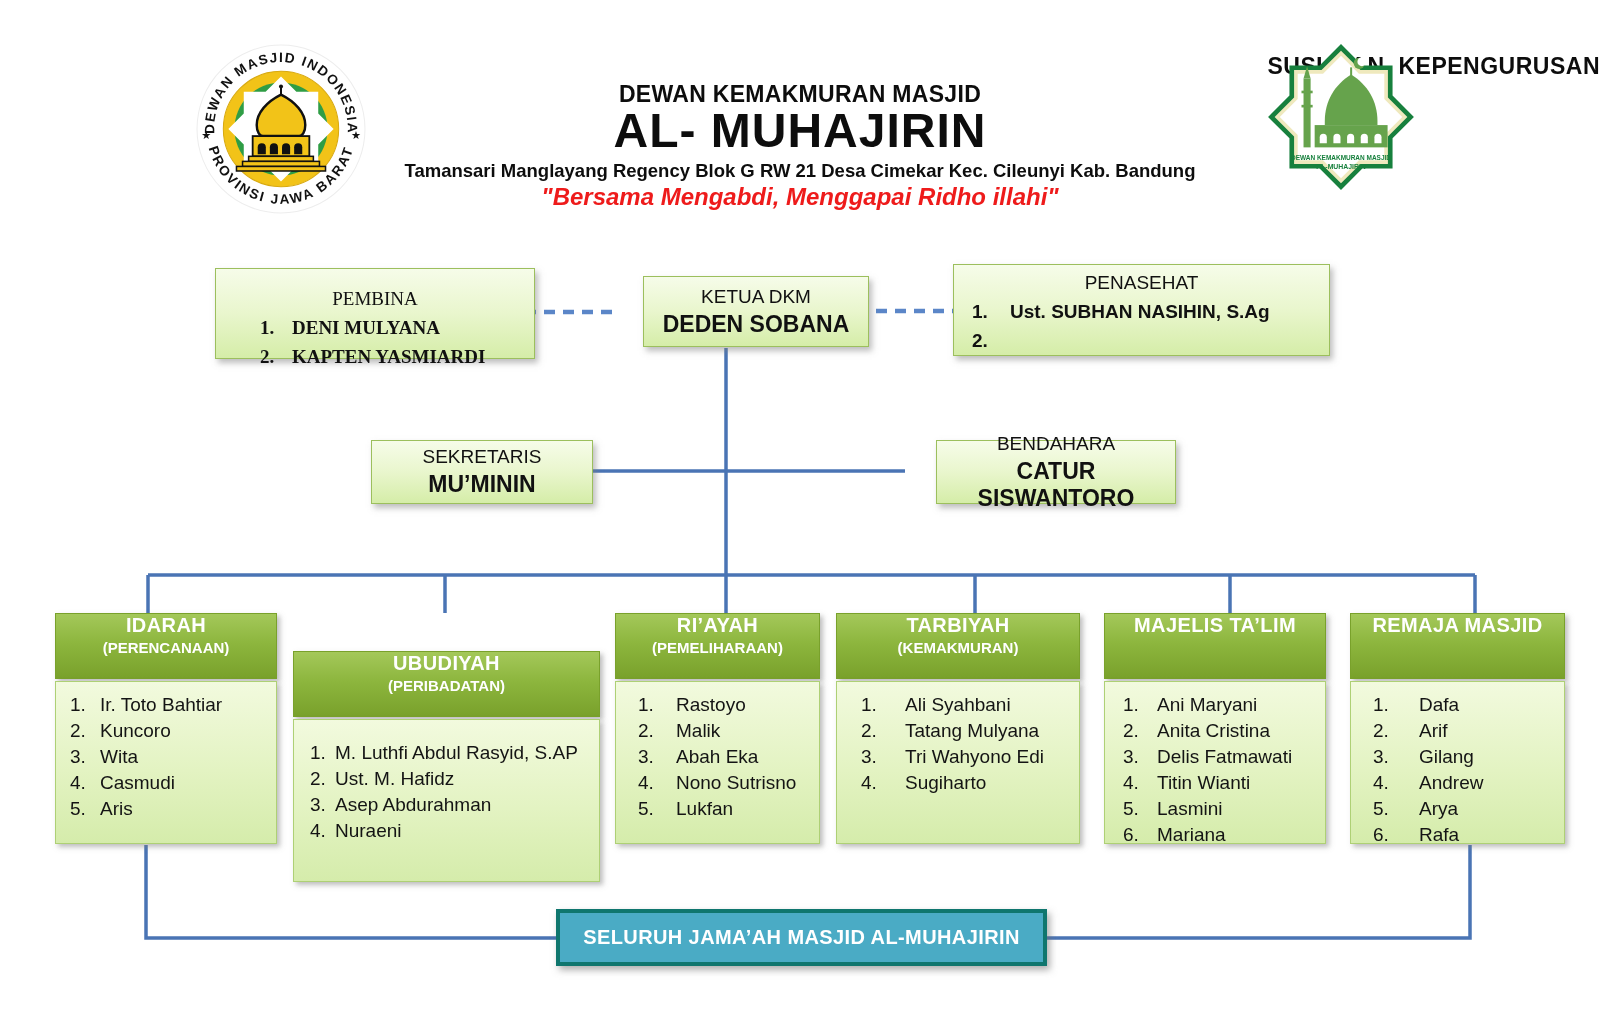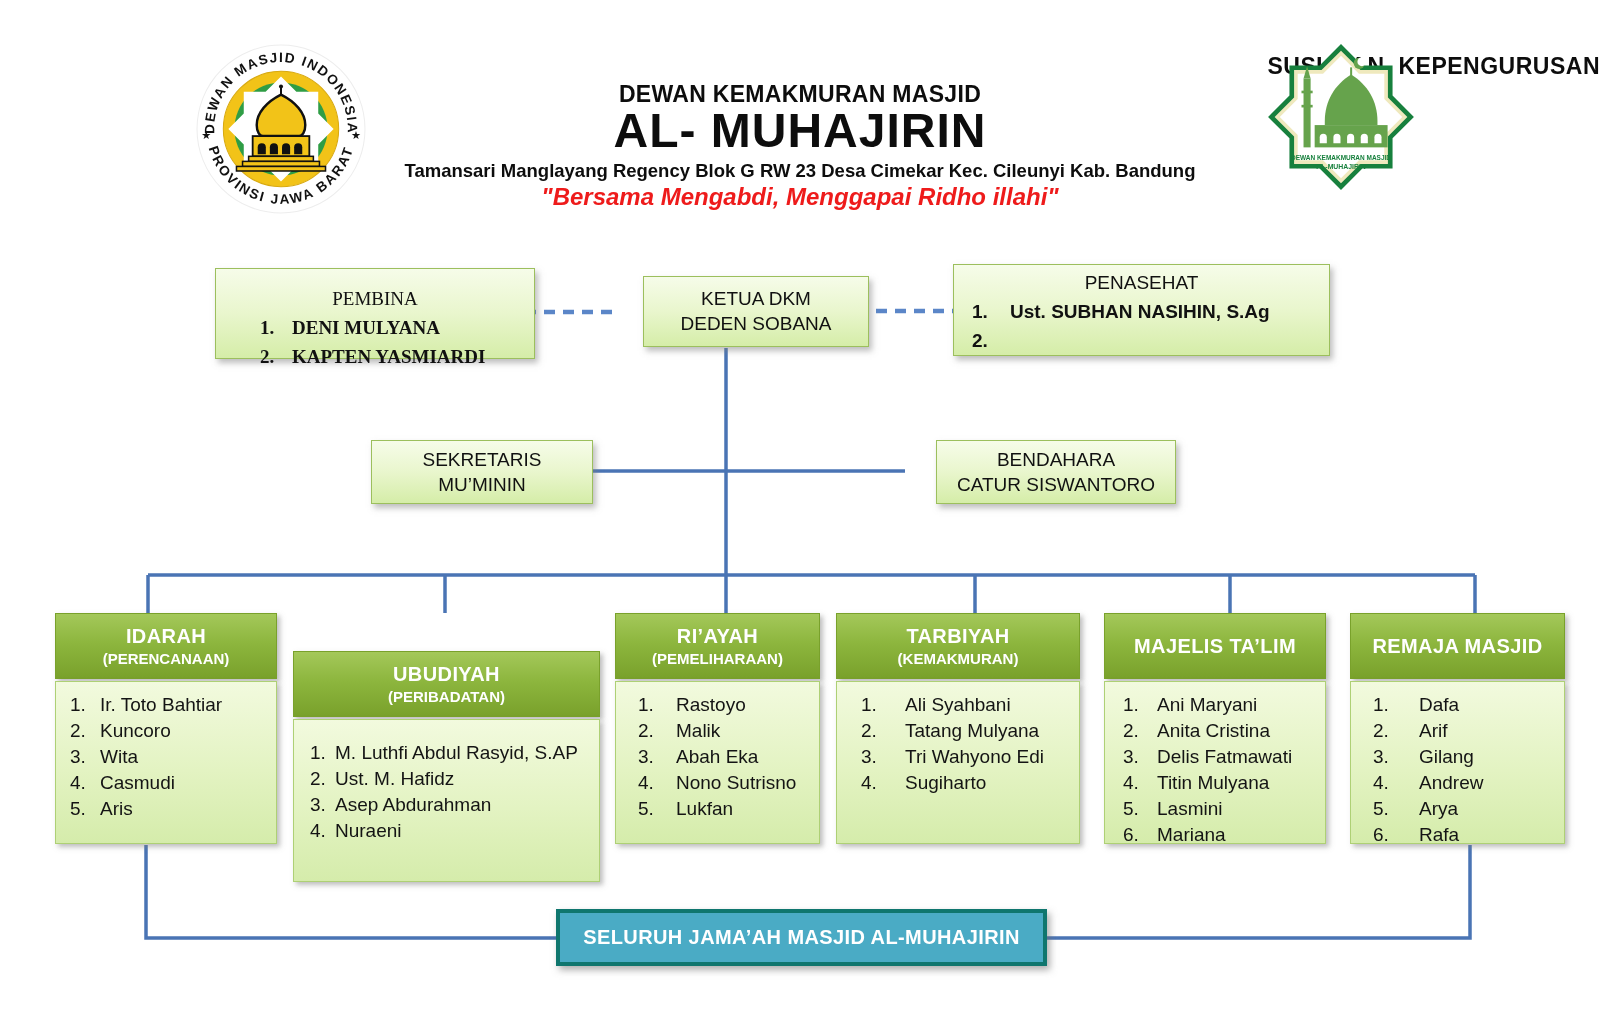--- a/index.html
+++ b/index.html
@@ -15,40 +15,40 @@
   #h-tag  {top:183px;font-size:24px;font-style:italic;color:#ee1b1b;}
 
   
   #lines{position:absolute;left:0;top:0;z-index:0;pointer-events:none;}
 
   
   .gbox{position:absolute;z-index:1;box-sizing:border-box;
         background:linear-gradient(180deg,#f6fce9 0%,#e9f6cd 50%,#d5eda8 100%);
         border:1.6px solid #9cbf5d;box-shadow:3px 4px 6px rgba(125,125,125,.5);}
   .btitle{text-align:center;font-size:19px;color:#111;}
-  .bname {text-align:center;font-size:19px;font-weight:normal;color:#111;}
+  .bname {text-align:center;font-size:23px;font-weight:bold;color:#111;}
   .vcenter{display:flex;flex-direction:column;justify-content:center;gap:3px;margin-left:31px;}
 
   #pembina-box   {left:215px;top:268px;width:320px;height:91px;padding-top:19px;font-family:Liberation Serif, serif;}
   #ketua-box     {left:612px;top:276px;width:226px;height:71px;}
   #penasehat-box {left:953px;top:264px;width:377px;height:92px;padding-top:7px;}
   #sekretaris-box{left:340px;top:440px;width:222px;height:64px;}
   #bendahara-box {left:905px;top:440px;width:240px;height:64px;}
 
   .toplist{margin-top:3px;}
   .toplist .mrow{display:flex;font-size:19px;font-weight:bold;color:#111;line-height:29px;}
   #pembina-box  .toplist{padding-left:44px;} #pembina-box  .num{flex:0 0 32px;}
   #penasehat-box .toplist{padding-left:18px;} #penasehat-box .num{flex:0 0 38px;}
 
   
   .dept{position:absolute;top:613px;z-index:1;}
   .dhead{height:66px;box-sizing:border-box;
          background:linear-gradient(180deg,#a4c85a 0%,#8db63e 45%,#79a12b 100%);
          border:1px solid #79a12b;box-shadow:3px 3px 5px rgba(125,125,125,.5);
-         display:flex;flex-direction:column;justify-content:center;align-items:center;color:#fff;}
+         display:flex;flex-direction:column;justify-content:flex-start;align-items:center;color:#fff;}
   .dtitle{font-size:20px;font-weight:bold;letter-spacing:.4px;}
   .dsub{font-size:15px;font-weight:bold;margin-top:2px;}
   .dsub:empty{display:none;}
   .dbody{margin-top:2px;height:163px;box-sizing:border-box;
          background:linear-gradient(180deg,#f2fade 0%,#e3f3c2 55%,#d5ecab 100%);
          border:1px solid #aed075;box-shadow:3px 3px 5px rgba(125,125,125,.5);
          padding-top:12px;overflow:hidden;}
   .dbody .mrow{display:flex;font-size:19px;color:#141414;line-height:21px;margin-bottom:5px;}
   .num{flex:0 0 30px;}
 
@@ -156,21 +156,21 @@
       <path d="M97.5,100 v-6 a3.5,3.5 0 0 1 7,0 v6 z"></path>
       <path d="M111,100 v-6 a3.5,3.5 0 0 1 7,0 v6 z"></path>
     </g>
     <text x="78" y="116" font-size="6.4" font-weight="bold" fill="#17803d" text-anchor="middle">DEWAN KEMAKMURAN MASJID</text>
     <text x="78" y="125" font-size="6.8" font-weight="bold" fill="#17803d" text-anchor="middle">AL-MUHAJIRIN</text>
   </svg>
 
   <div class="hline" id="h-line1">SUSUNAN  KEPENGURUSAN</div>
   <div class="hline" id="h-line2">DEWAN KEMAKMURAN MASJID</div>
   <div class="hline" id="h-line3">AL- MUHAJIRIN</div>
-  <div class="hline" id="h-addr">Tamansari Manglayang Regency Blok G RW 23 Desa Cimekar Kec. Cileunyi Kab. Bandung</div>
+  <div class="hline" id="h-addr">Tamansari Manglayang Regency Blok G RW 21 Desa Cimekar Kec. Cileunyi Kab. Bandung</div>
   <div class="hline" id="h-tag">"Bersama Mengabdi, Menggapai Ridho illahi"</div>
 
   <div class="gbox" id="pembina-box">
     <div class="btitle">PEMBINA</div>
     <div class="toplist">
 
         <div class="mrow">
           <span class="num">1.</span>
           <span class="mname">DENI MULYANA</span>
         </div>
@@ -355,21 +355,21 @@
           <span>Anita Cristina</span>
         </div>
 
         <div class="mrow">
           <span class="num">3.</span>
           <span>Delis  Fatmawati</span>
         </div>
 
         <div class="mrow">
           <span class="num">4.</span>
-          <span>Titin Mulyana</span>
+          <span>Titin Wianti</span>
         </div>
 
         <div class="mrow">
           <span class="num">5.</span>
           <span>Lasmini</span>
         </div>
 
         <div class="mrow">
           <span class="num">6.</span>
           <span>Mariana</span>

